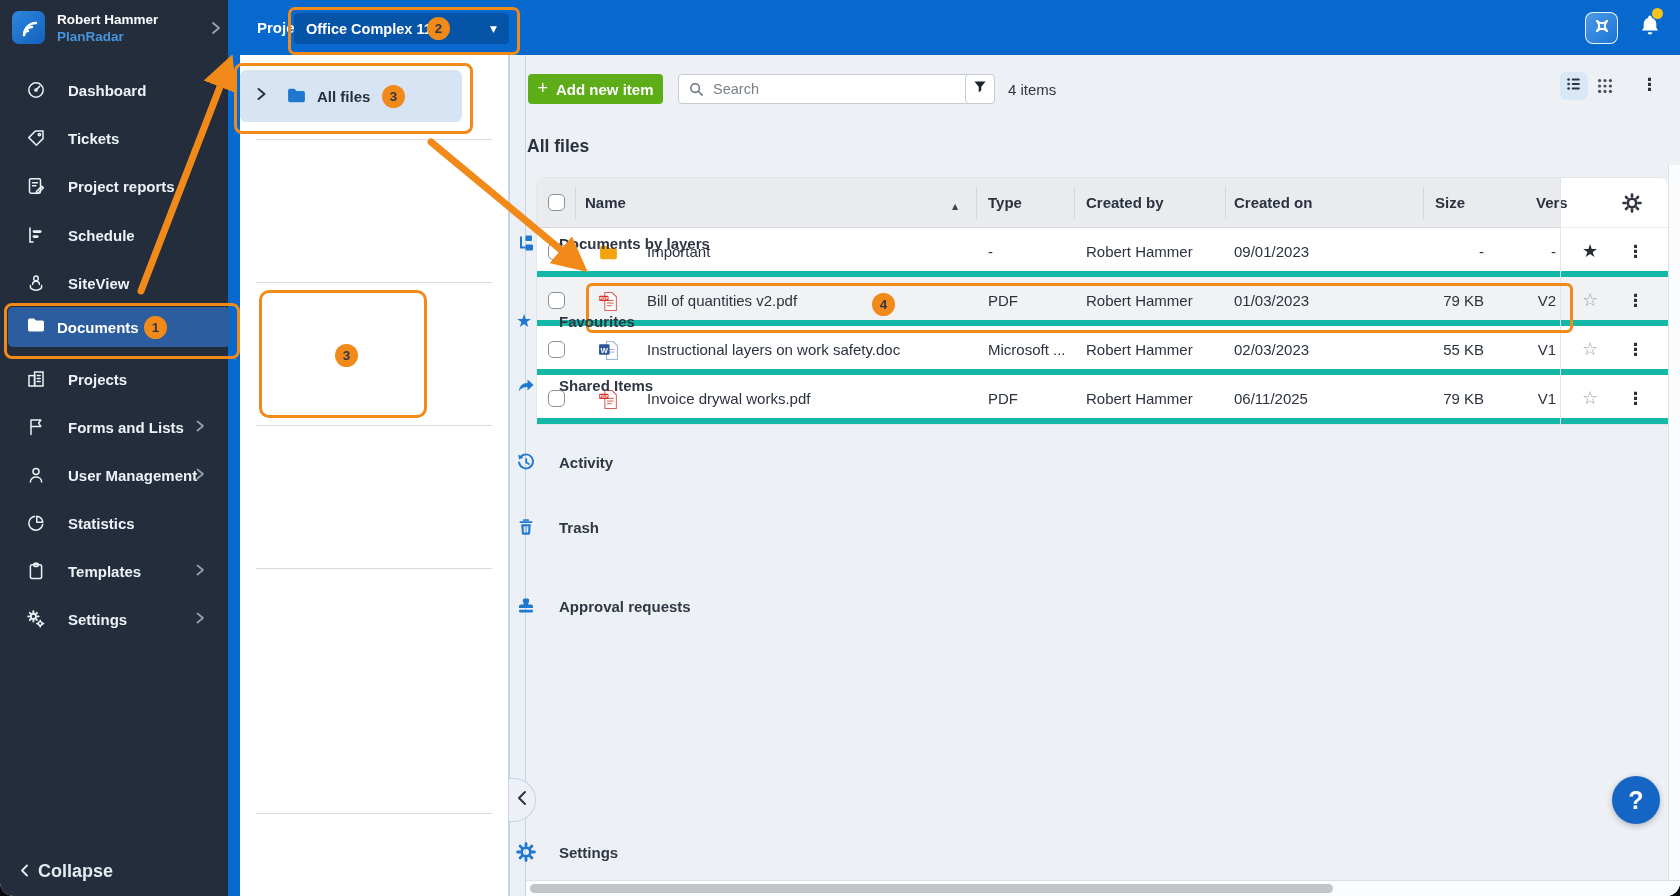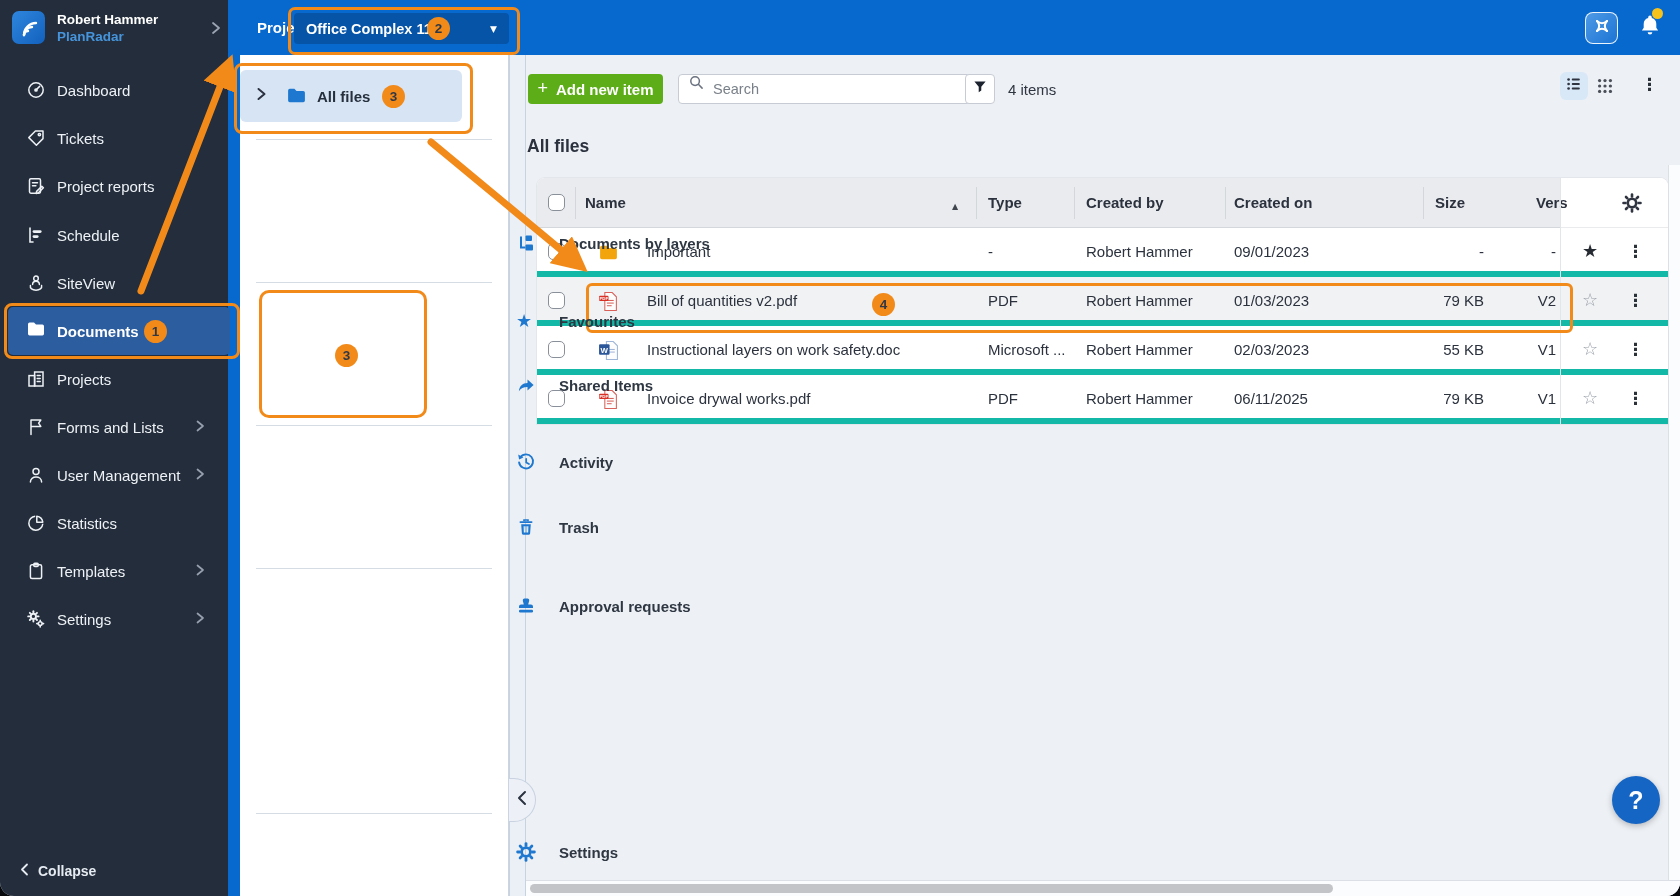--- a/index.html
+++ b/index.html
@@ -8,25 +8,25 @@
   .window{position:absolute;left:0;top:0;width:1680px;height:896px;border-radius:0 0 14px 14px;overflow:hidden;background:#EDF0F5;}
   .abs{position:absolute;}
   
   .sidebar{left:0;top:0;width:228px;height:896px;background:#232D3B;z-index:30;}
   .logo{left:12px;top:11px;width:33px;height:33px;border-radius:7px;background:linear-gradient(135deg,#2f86dd,#1261bd);display:flex;align-items:center;justify-content:center;}
   .uname{left:57px;top:12px;font-size:13.5px;font-weight:700;color:#fff;}
   .ubrand{left:57px;top:29px;font-size:13.5px;font-weight:700;color:#4695DC;}
   .uchev{left:211px;top:21px;}
   .nav-item{left:0;width:228px;height:44px;display:flex;align-items:center;color:#EEF2F6;}
   .nav-item .nico{position:absolute;left:26px;width:20px;height:20px;}
-  .nav-item .nlabel{position:absolute;left:57px;font-size:15px;font-weight:400;white-space:nowrap;}
+  .nav-item .nlabel{position:absolute;left:68px;font-size:15px;font-weight:700;white-space:nowrap;}
   .nav-item .nchev{position:absolute;left:196px;}
   .doc-frame{left:4px;top:303px;width:230px;height:50px;border:3px solid #F28A1A;border-radius:8px;z-index:33;}
-  .doc-active{left:8px;top:307px;width:222px;height:48px;background:#2B5D9F;border-radius:5px;z-index:34;display:flex;align-items:center;}
-  .collapse{left:20px;top:858px;height:26px;display:flex;align-items:center;color:#E6EBF1;font-size:14px;font-weight:600;gap:9px;}
+  .doc-active{left:8px;top:307px;width:222px;height:40px;background:#2B5D9F;border-radius:5px;z-index:34;display:flex;align-items:center;}
+  .collapse{left:20px;top:858px;height:26px;display:flex;align-items:center;color:#E6EBF1;font-size:18px;font-weight:600;gap:9px;}
   
   .rail{left:228px;top:0;width:12px;height:896px;background:#0769CE;z-index:20;}
   .topbar{left:228px;top:0;width:1452px;height:55px;background:#0769CE;z-index:40;}
   .tb-project{left:29px;top:19px;font-size:15px;font-weight:700;color:#fff;}
   .tb-frame{left:60px;top:7px;width:226px;height:42px;border:3px solid #F28A1A;border-radius:7px;}
   .tb-drop{left:66px;top:13px;width:215px;height:31px;background:#0554A8;border-radius:4px;display:flex;align-items:center;color:#fff;font-size:14.5px;font-weight:600;}
   .tb-drop .caret{position:absolute;right:12px;font-family:"DejaVu Sans",sans-serif;font-size:9px;color:#fff;}
   .appbtn{left:1357px;top:12px;width:33px;height:32px;border-radius:8px;background:linear-gradient(135deg,#4e9ae6,#1b74d4);border:1.5px solid rgba(255,255,255,.9);box-sizing:border-box;display:flex;align-items:center;justify-content:center;}
   .belldot{left:1424px;top:8px;width:11px;height:11px;border-radius:50%;background:#F6C21C;}
   
@@ -40,21 +40,21 @@
   .fav-frame{left:259px;top:290px;width:162px;height:122px;border:3px solid #F28A1A;border-radius:10px;z-index:27;}
   
   .abadge{width:23px;height:23px;border-radius:50%;background:#F28A1A;color:#303846;font-size:13.5px;font-weight:700;display:flex;align-items:center;justify-content:center;z-index:50;}
   
   .gutter{left:509px;top:55px;width:17px;height:841px;background:#EBEFF6;border-left:1px solid #C9D3E0;border-right:1px solid #C9D3E0;box-sizing:border-box;z-index:24;}
   .handle{left:509px;top:778px;width:27px;height:44px;background:#EDF1F7;border:1px solid #C8D2E0;border-left:none;border-radius:0 22px 22px 0;box-sizing:border-box;display:flex;align-items:center;justify-content:center;z-index:26;}
   
   .main{left:526px;top:55px;width:1154px;height:841px;background:#EDF0F5;z-index:10;}
   .addbtn{left:528px;top:74px;width:135px;height:30px;background:#5CAD17;border-radius:4px;color:#fff;font-size:15px;font-weight:600;display:flex;align-items:center;justify-content:center;gap:8px;z-index:11;}
   .addbtn .plus{font-size:18px;font-weight:400;margin-top:-2px;}
-  .searchbox{left:678px;top:74px;width:308px;height:30px;background:#fff;border:1px solid #C7CCD4;border-radius:4px;box-sizing:border-box;display:flex;z-index:11;}
+  .searchbox{left:678px;top:74px;width:308px;height:30px;background:#fff;border:1px solid #C7CCD4;border-radius:4px;box-sizing:border-box;display:flex;align-items:center;z-index:11;}
   .searchbox input{border:none;outline:none;flex:1;font-size:14.5px;font-family:"Liberation Sans",sans-serif;color:#3a4049;background:transparent;}
   .searchbox input::placeholder{color:#7A8089;}
   .filterbtn{left:965px;top:74px;width:30px;height:30px;background:#fff;border:1px solid #C7CCD4;border-radius:4px;box-sizing:border-box;display:flex;align-items:center;justify-content:center;z-index:11;}
   .itemcount{left:1008px;top:81px;font-size:15px;color:#2F3640;z-index:11;}
   .listbtn{left:1560px;top:72px;width:28px;height:28px;background:#D9E8F7;border-radius:6px;display:flex;align-items:center;justify-content:center;z-index:11;}
   .gridbtn{left:1596px;top:77px;width:18px;height:18px;z-index:11;}
   .kebab-top{left:1641px;top:74px;z-index:11;}
   .kebab::before{content:"\22EE";font-family:"DejaVu Sans",sans-serif;font-weight:700;font-size:17px;color:#2B3138;}
   .pagetitle{left:527px;top:136px;font-size:17.5px;font-weight:700;color:#2B323E;z-index:11;}
   .rgutter{left:1668px;top:165px;width:12px;height:715px;background:#FBFCFD;border-left:1px solid #DCE0E6;box-sizing:border-box;z-index:12;}

